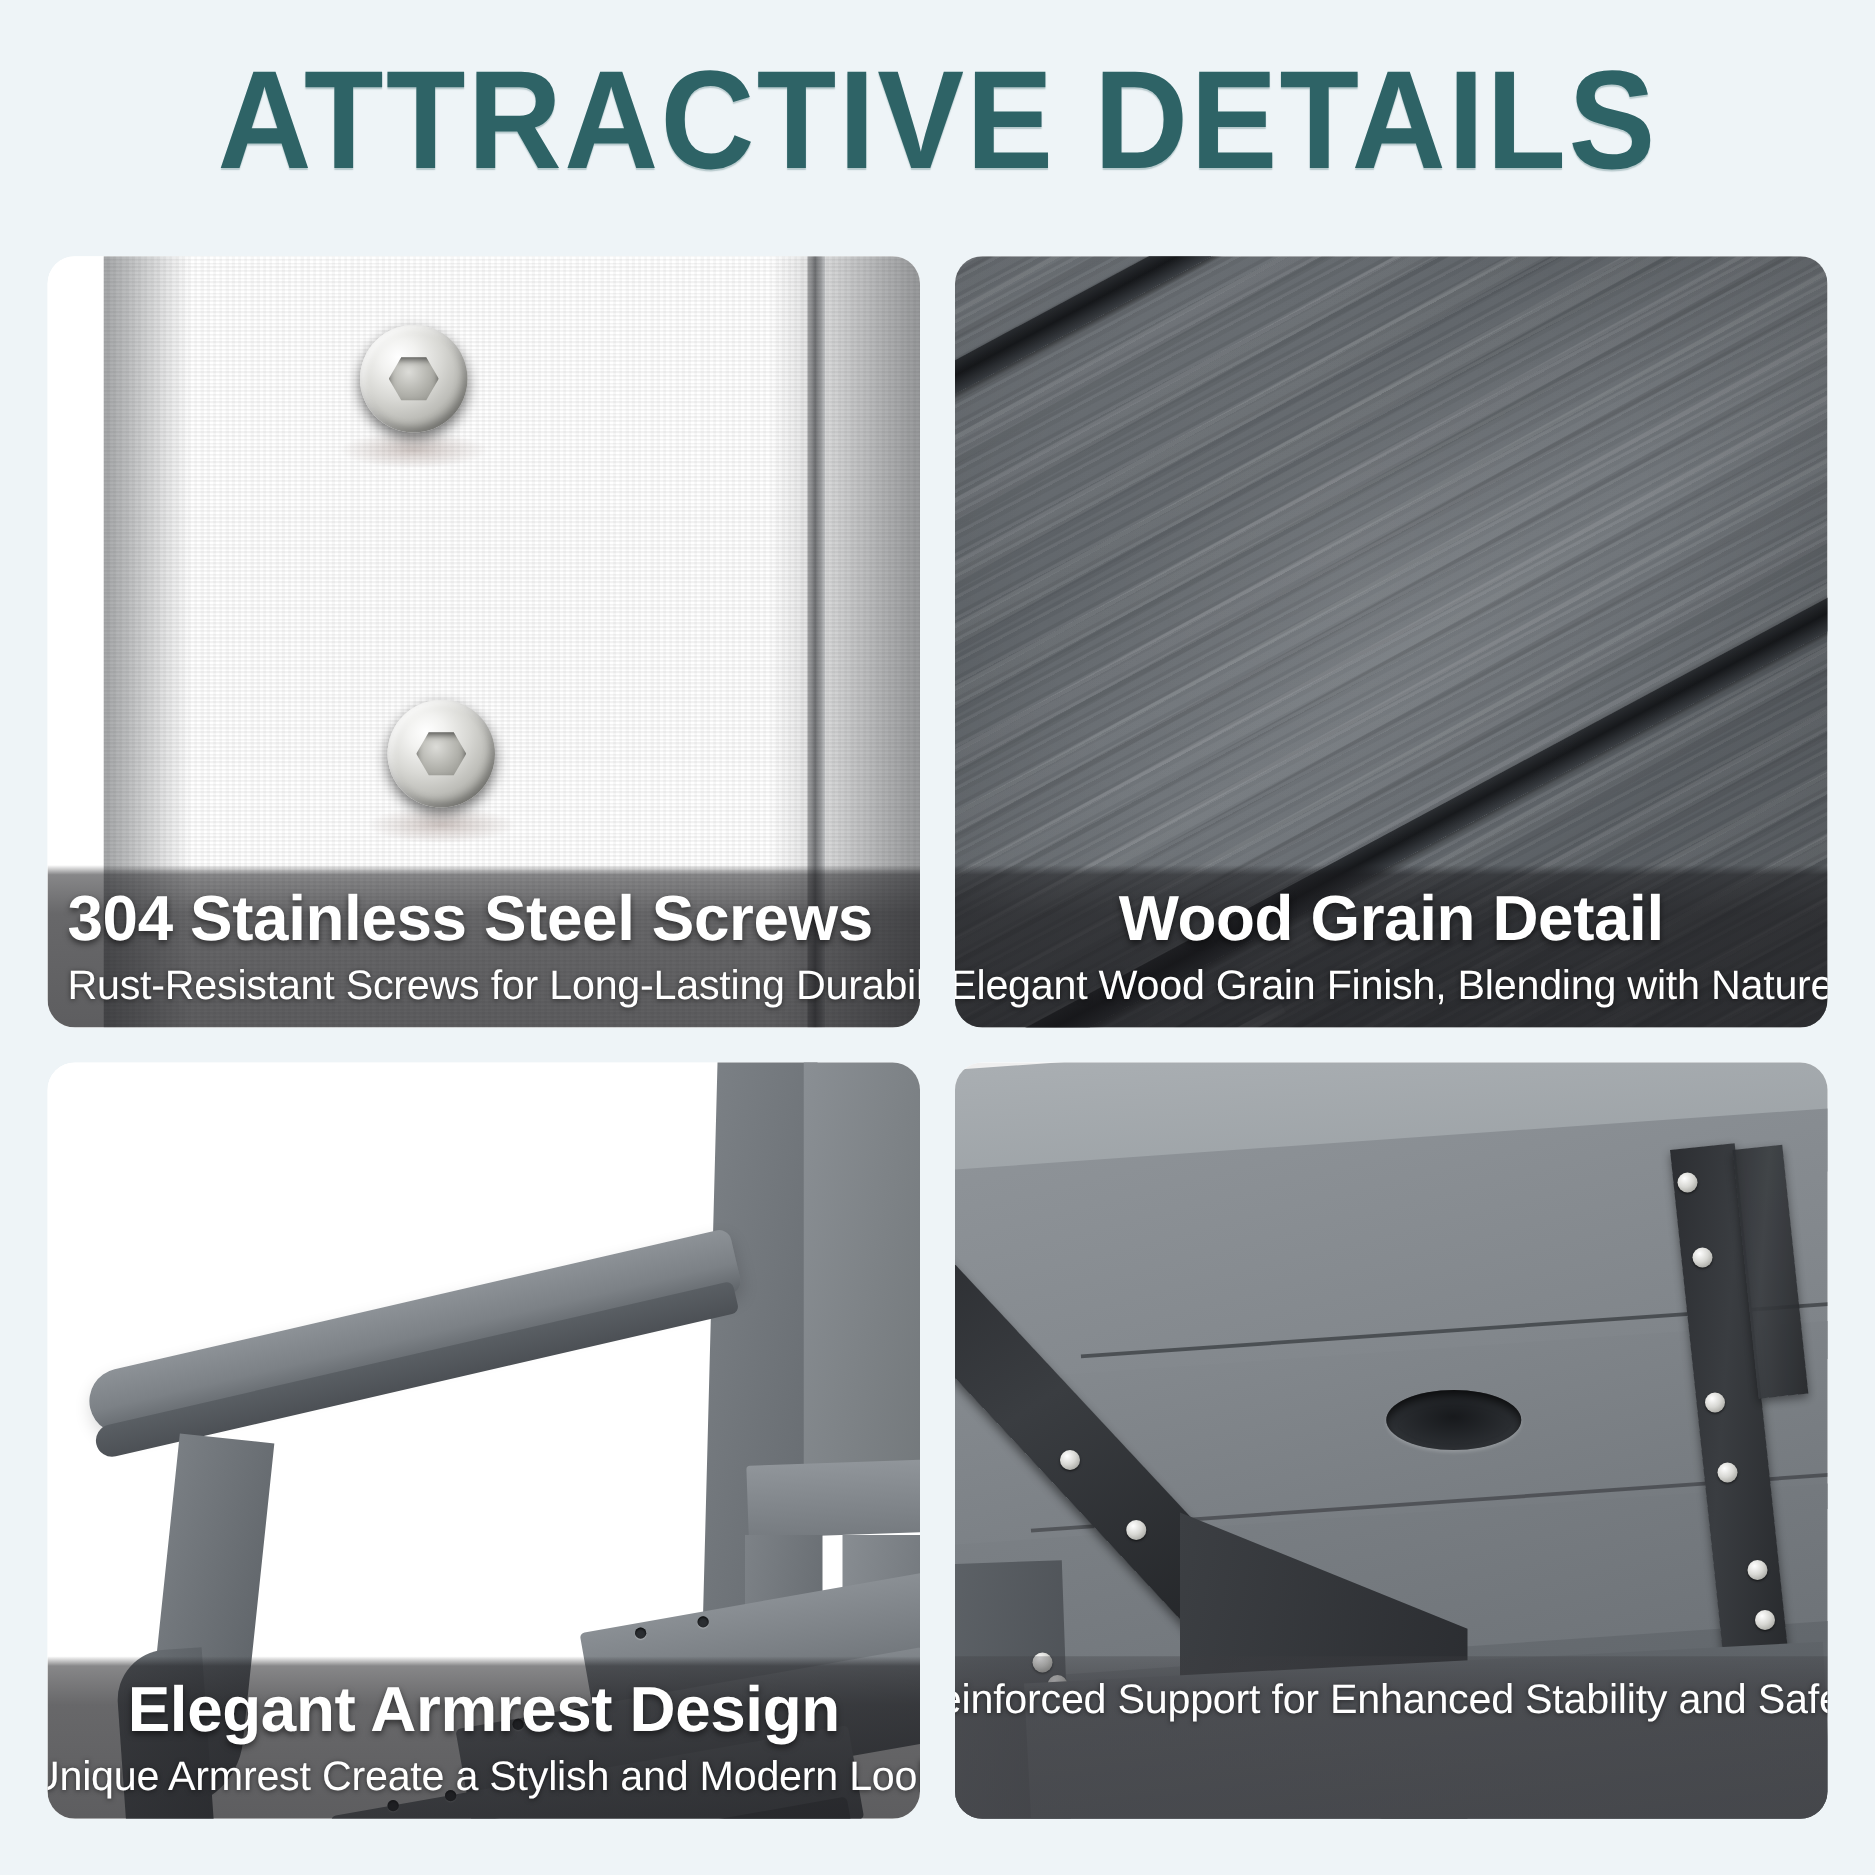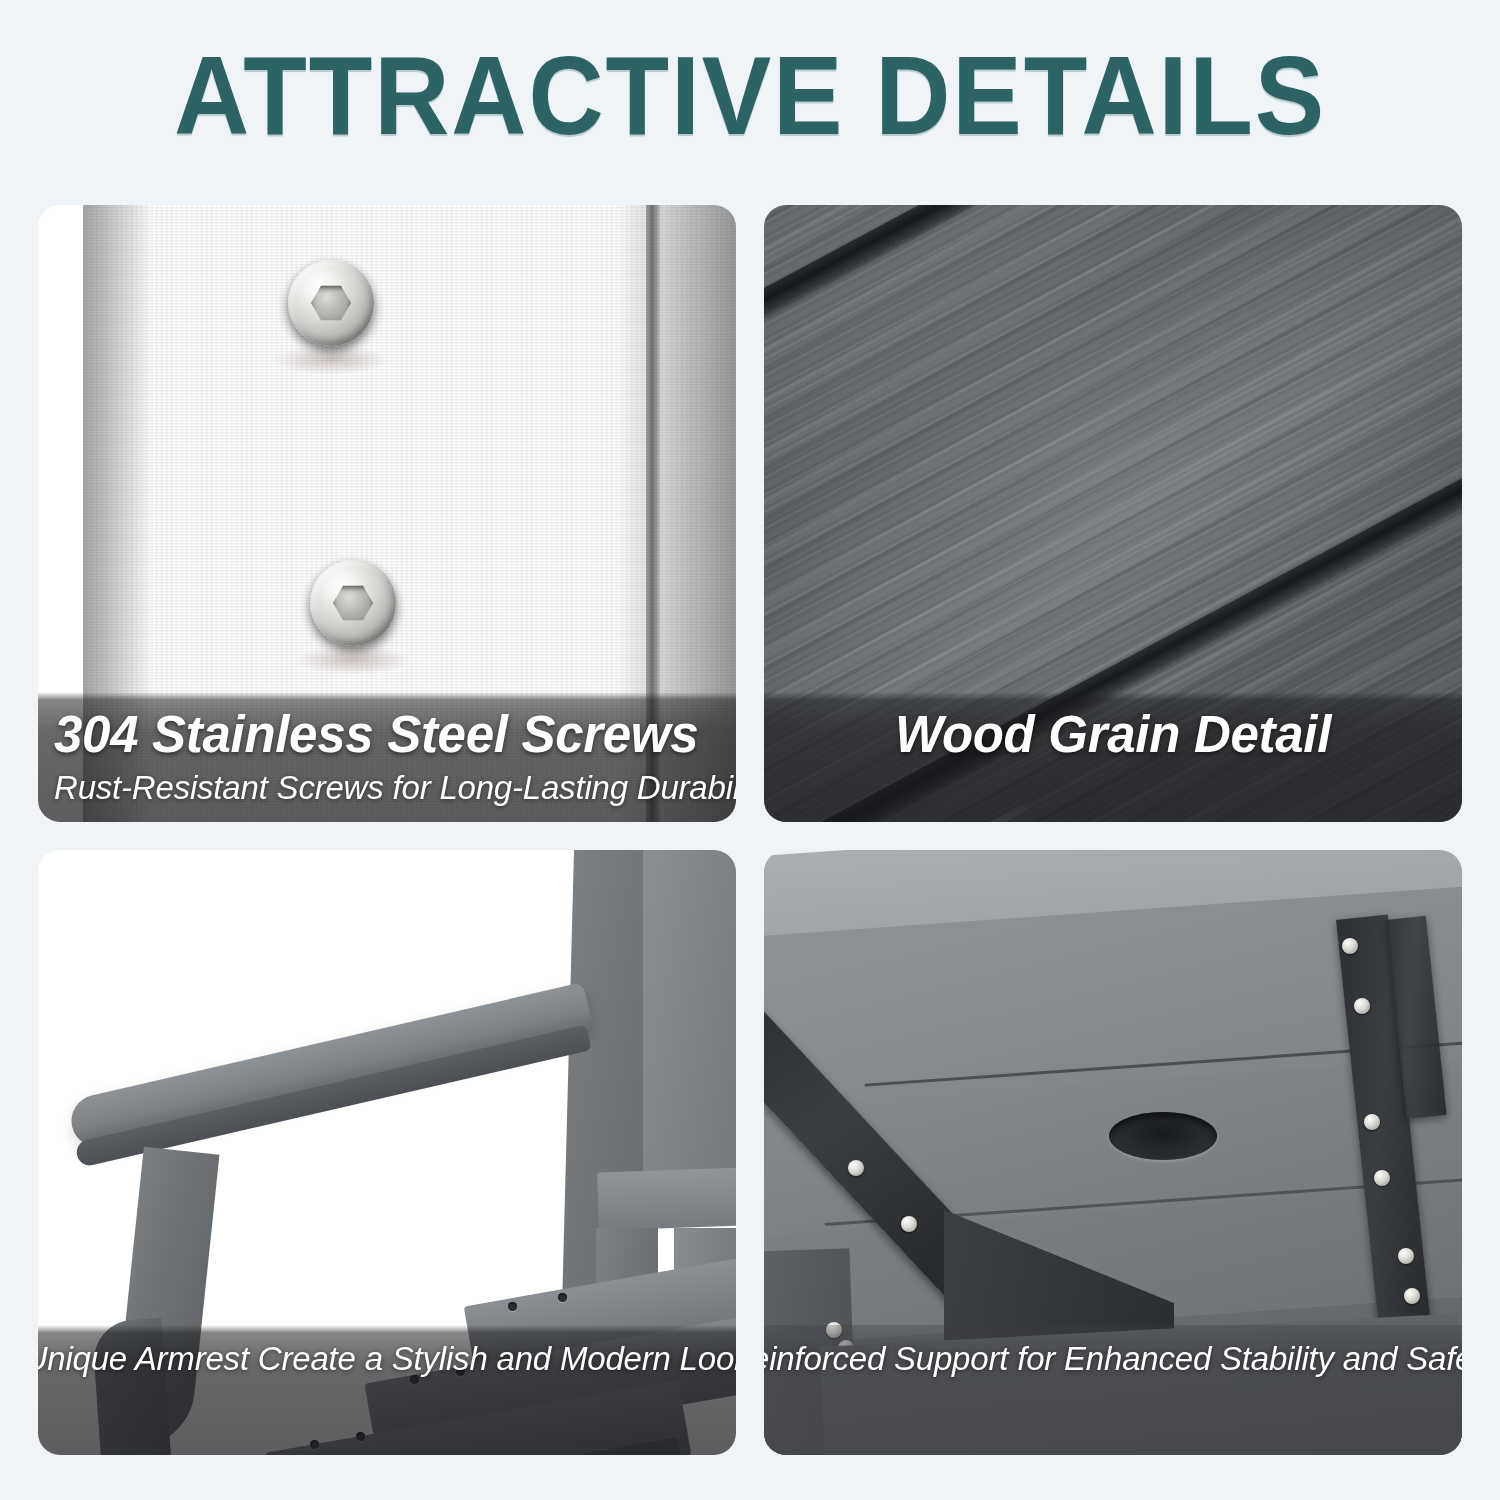--- a/index.html
+++ b/index.html
@@ -43,21 +43,20 @@
     grid-template-rows:617px 605px;
     column-gap:28px;
     row-gap:28px;
   }
 
   .panel {
     position:relative;
     border-radius:22px;
     overflow:hidden;
     background:#ffffff;
-    font-style:italic;
   }
 
   .photo {
     position:absolute;
     inset:0;
     overflow:hidden;
   }
 
   
   .caption {
@@ -305,20 +304,21 @@
     <div class="photo">
       <div class="p2-bg"></div>
       <div class="p2-gap g1"></div>
       <div class="p2-gap g2"></div>
       <div class="p2-sliver"></div>
       <div class="p2-vig"></div>
     </div>
 
     <div class="caption cap-center">
       <div class="cap-title">Wood Grain Detail</div>
+      <div class="cap-sub">Elegant Wood Grain Finish, Blending with Nature</div>
     </div>
   </div>
 
   <div class="panel">
     <div class="photo p3">
       <div class="p3-bg"></div>
 
       <div class="poly grainy" style="left:530px; top:-10px; width:80px; height:480px;
            background:linear-gradient(100deg,#7b8085,#666b70); border-radius:3px;
            transform:rotate(1.5deg);"></div>
@@ -364,20 +364,21 @@
            border-radius:4px;"></div>
       <div class="hole" style="left:272px; top:590px;"></div>
       <div class="hole" style="left:318px; top:582px;"></div>
 
       <div class="poly grainy" style="left:150px; top:630px; width:500px; height:80px;
            background:linear-gradient(180deg,#4e5257,#3b3f43); transform:rotate(-10deg);
            border-radius:4px;"></div>
     </div>
 
     <div class="caption cap-center">
+      <div class="cap-title">Elegant Armrest Design</div>
       <div class="cap-sub">Unique Armrest Create a Stylish and Modern Look</div>
     </div>
   </div>
 
   <div class="panel">
     <div class="photo">
       <div class="p4-bg"></div>
 
       <div class="slab" style="left:-40px; top:-20px; width:820px; height:130px;
            background:linear-gradient(180deg,#a9aeb2,#9aa0a4); transform:rotate(-4deg);"></div>

